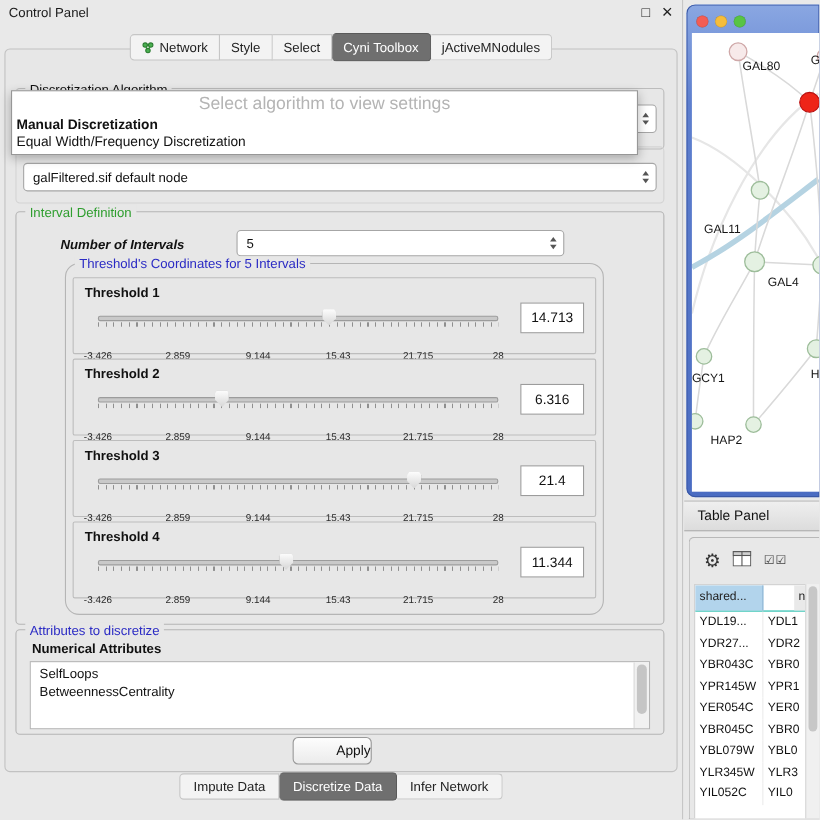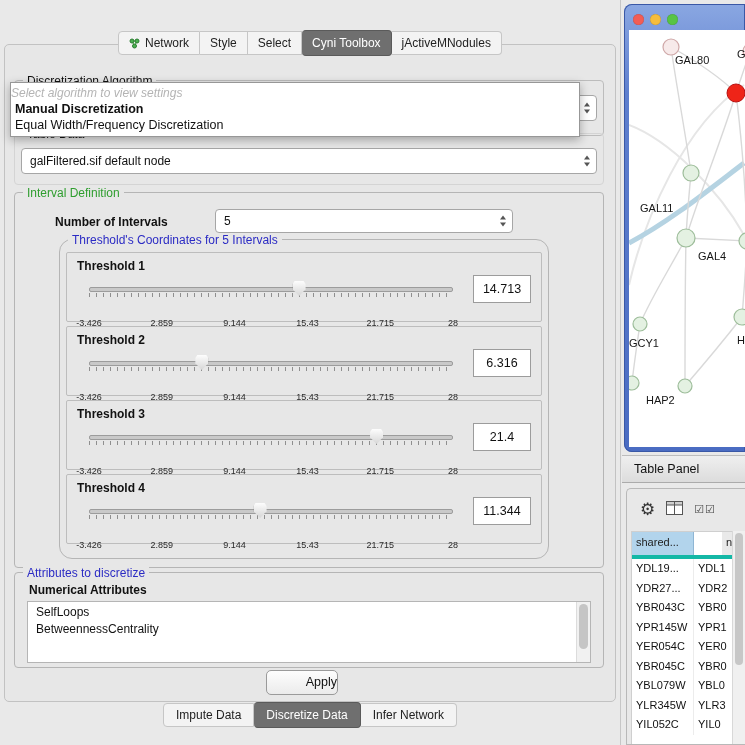--- a/index.html
+++ b/index.html
@@ -32,33 +32,33 @@
   .combo{position:absolute;background:#fff;border:1px solid #a6a6a6;border-radius:4px;display:flex;align-items:center;padding:0 20px 0 8px;font-size:12px;color:#111;overflow:hidden;white-space:nowrap;}
   .combo .spin{position:absolute;right:5px;top:50%;transform:translateY(-50%);display:inline-flex;}
 
   
   .algo-group{position:absolute;left:14px;top:80px;width:588px;height:54px;border:1px solid #bcbcbc;border-radius:4px;}
   .group-label{position:absolute;top:-7px;left:8px;background:#e7e7e7;padding:0 4px;font-size:12px;}
   .algo-combo{left:6px;top:14px;right:6px;height:24px;}
 
   
   .algo-popup{position:absolute;left:10px;top:82px;width:568px;background:#fff;border:1px solid #979797;box-shadow:0 3px 9px rgba(0,0,0,.3);z-index:10;padding-bottom:3px;}
-  .algo-popup .ph{text-align:left;color:#b4b4b4;padding:3px 0 1px;font-size:12px;font-style:italic;}
+  .algo-popup .ph{text-align:center;color:#b4b4b4;padding:3px 0 1px;font-size:16px;}
   .algo-item{padding:1px 4px;font-size:12.5px;color:#111;}
   .algo-item.b{font-weight:bold;}
 
   
   .td-group{position:absolute;left:14px;top:133px;width:588px;height:50px;border:1px solid #d4d4d4;border-radius:4px;}
   .td-combo{left:6px;top:14px;right:6px;height:24px;}
 
   
   .iv-group{position:absolute;left:14px;top:192px;width:588px;height:374px;border:1px solid #b5b5b5;border-radius:4px;}
   .legend-green{color:#2f9e2f;}
   .legend-blue{color:#2b2bc4;}
-  .noi-label{position:absolute;left:40px;top:22px;font-weight:bold;font-size:12px;}
+  .noi-label{position:absolute;left:40px;top:22px;font-weight:bold;font-size:12px;font-style:italic;}
   .noi-combo{left:200px;top:16px;width:268px;height:22px;}
   .thr-group{position:absolute;left:44px;top:46px;width:488px;height:318px;border:1px solid #b5b5b5;border-radius:13px;}
   .t-stack{position:absolute;left:0;top:8px;right:0;}
   .t-box{position:relative;margin:4px 6px;height:68px;border:1px solid #bdbdbd;border-radius:2px;}
   .t-title{position:absolute;left:10px;top:6px;font-weight:bold;font-size:12px;}
   .slider{position:absolute;left:12px;top:26px;right:78px;height:34px;}
   .track{position:absolute;left:10px;right:10px;top:8px;height:3px;background:#c9c9c9;border:1px solid #9c9c9c;border-radius:2px;}
   .zone{position:absolute;left:10px;right:10px;top:0;height:100%;}
   .ticks{position:absolute;left:0;right:0;top:14px;height:4px;background:repeating-linear-gradient(to right,#8f8f8f 0,#8f8f8f 1px,transparent 1px,transparent 7px);}
   .tick-label{position:absolute;top:19px;transform:translateX(-50%);font-size:9px;color:#2a2a2a;white-space:nowrap;margin-top:20px;}
@@ -95,37 +95,44 @@
   .edge.thick{stroke:#b5d3e2;stroke-width:5;}
   .node-label{fill:#151515;font-size:11px;font-family:"Liberation Sans","DejaVu Sans",sans-serif;}
 
   .table-panel-bar{position:absolute;left:622px;top:455px;width:123px;height:28px;background:linear-gradient(#efefef,#dcdcdc);border-top:1px solid #bdbdbd;border-bottom:1px solid #ababab;line-height:27px;padding-left:12px;box-sizing:border-box;font-size:12.5px;}
 
   .table-window{position:absolute;left:626px;top:488px;width:119px;height:257px;background:#e8e8e8;border:1px solid #b8b8b8;border-right:none;border-radius:5px 0 0 0;box-sizing:border-box;}
   .table-toolbar{position:absolute;left:0;top:0;width:100%;height:40px;display:flex;align-items:center;gap:11px;padding-left:13px;box-sizing:border-box;}
   .gear{font-size:17px;color:#333;line-height:1;}
   .cb-icons{font-size:11px;color:#444;letter-spacing:1px;}
   .table-grid{position:absolute;left:4px;top:42px;right:12px;bottom:0;background:#fff;border:1px solid #cfcfcf;border-bottom:none;overflow:hidden;font-size:11px;}
-  .thead{display:flex;height:23px;border-bottom:4px solid #14b8a6;gap:28px;}
+  .thead{display:flex;height:23px;border-bottom:1px solid #14b8a6;gap:28px;}
   .th{box-sizing:border-box;padding:4px 0 0 4px;background:#e9e9e9;border-right:1px solid #cccccc;color:#222;overflow:hidden;white-space:nowrap;}
   .th:first-child{width:62px;flex:none;}
   .th:last-child{flex:1;border-right:none;}
   .th.sel{background:#b2d4ec;border-right-color:#8fb6d4;}
   .tr{display:flex;height:19.5px;}
   .td{box-sizing:border-box;padding:3px 0 0 4px;overflow:hidden;white-space:nowrap;border-right:1px solid #ececec;}
   .td:first-child{width:62px;flex:none;}
   .td:last-child{flex:1;border-right:none;}
   .tbl-scroll{position:absolute;right:0;top:42px;bottom:0;width:12px;background:#f0f0f0;border-left:1px solid #d8d8d8;}
   .tbl-thumb{position:absolute;left:2px;right:2px;top:2px;height:62%;background:#c7c7c7;border-radius:5px;}
 </style>
 </head>
 <body>
 
 <div class="control-panel">
 
+  <div class="titlebar">
+    <span class="tb-title">Control Panel</span>
+    <span class="tb-btns">
+      <span class="tb-btn">□</span>
+      <span class="tb-btn close">✕</span>
+    </span>
+  </div>
 
   <div class="main-box"></div>
 
   <div class="top-tabs">
       <div class="tab">
         <span class="tab-icon">
           <svg width="11" height="11" viewBox="0 0 11 11">
             <line x1="3" y1="3" x2="8" y2="3" stroke="#3a9d3a"></line>
             <line x1="3" y1="3" x2="5.5" y2="8" stroke="#3a9d3a"></line>
             <line x1="8" y1="3" x2="5.5" y2="8" stroke="#3a9d3a"></line>

